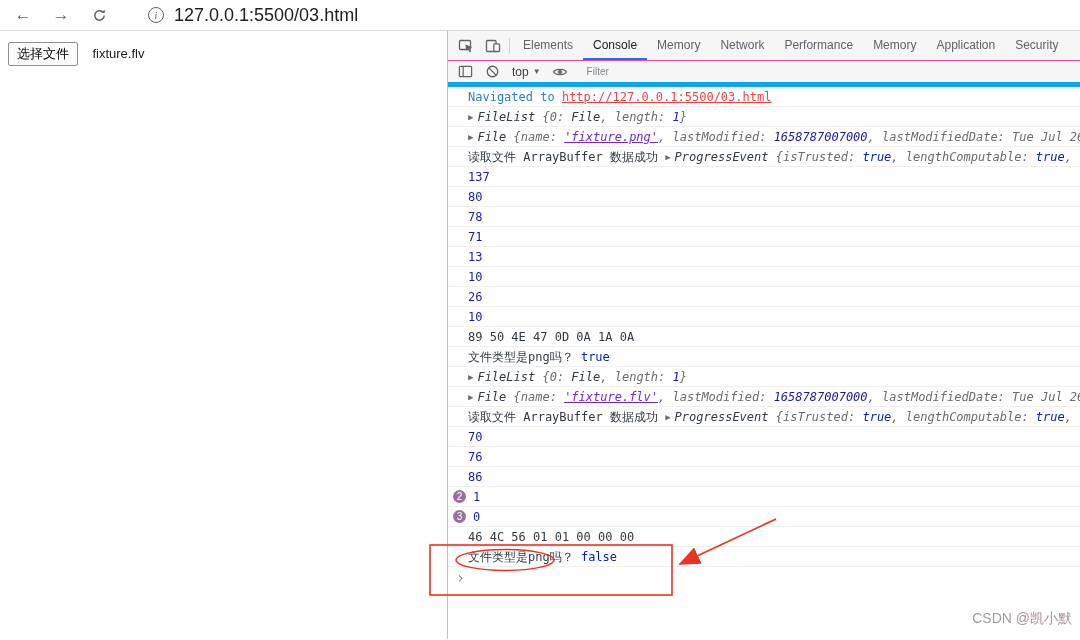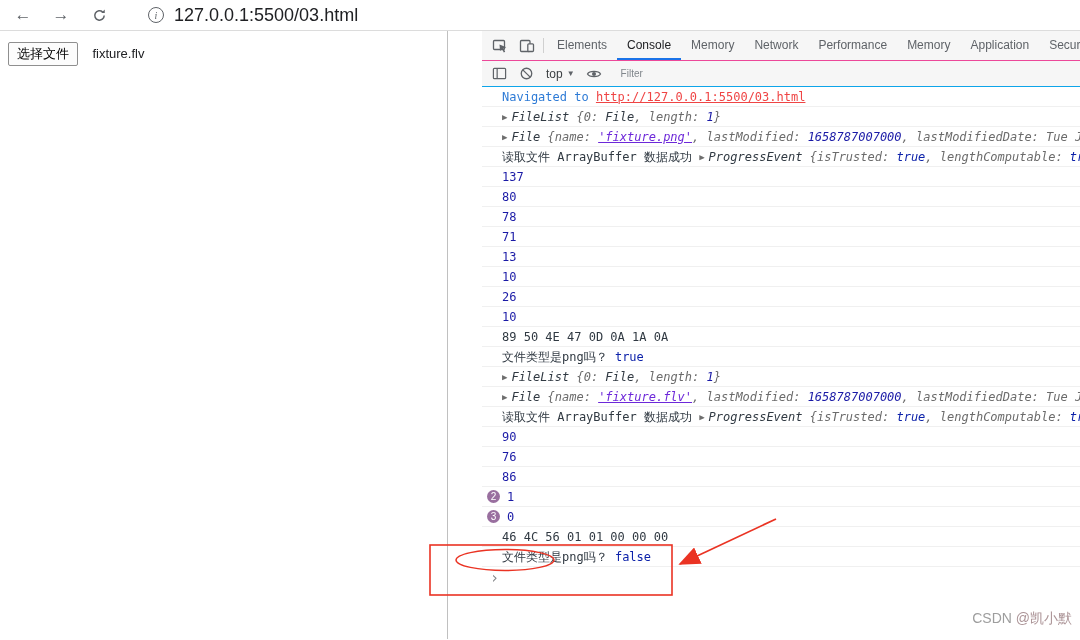--- a/index.html
+++ b/index.html
@@ -14,38 +14,38 @@
     padding:0 12px; background:#fff; }
   .nav-btn{ width:22px; height:24px; display:flex; align-items:center; justify-content:center;
     color:#5f6368; font-size:17px; margin-right:16px; cursor:pointer; }
   .nav-btn svg{ display:block; }
   .info-chip{ width:16px; height:16px; border:1.2px solid #5f6368; border-radius:50%;
     display:flex; align-items:center; justify-content:center; font-size:10px; color:#5f6368;
     font-family:"Liberation Serif", serif; font-style:italic; margin:0 10px 0 22px; flex-shrink:0; }
   .url{ font-size:18px; color:#202124; white-space:nowrap; }
 
   
-  .main{ display:flex; height:608px;gap:34px; }
+  .main{ display:flex; height:608px; }
   .page{ width:448px; border-right:1px solid #c0c0c0; padding:11px 8px; background:#fff; }
   .file-btn{ font-size:13px; color:#000; border:1px solid #8f8f8f; background:#fcfcfc;
     padding:2px 8px; border-radius:2px; font-family:inherit; }
   .file-name{ font-size:13px; color:#202124; margin-left:10px; }
 
   
   .devtools{ flex:1; display:flex; flex-direction:column; min-width:0; }
   .dt-tabs{ height:30px; background:#f6f6f6; border-bottom:1px solid #ec4899;
     display:flex; align-items:stretch; padding-left:4px; overflow:hidden; flex-shrink:0; }
   .icon-btn{ width:27px; display:flex; align-items:center; justify-content:center;
     color:#5f6368; flex-shrink:0; cursor:pointer; }
   .dt-sep{ width:1px; background:#d0d0d0; margin:7px 3px; flex-shrink:0; }
   .dt-tab{ padding:0 10px; font-size:12px; color:#5f6368; display:flex; align-items:center;
     border-bottom:2px solid transparent; white-space:nowrap; cursor:pointer; }
   .dt-tab.active{ color:#202124; }
 
-  .dt-toolbar{ height:26px; background:#f6f6f6; border-bottom:1px solid #0ea5e9;
+  .dt-toolbar{ height:26px; background:#f6f6f6; border-bottom:5px solid #0ea5e9;
     display:flex; align-items:center; padding:0 4px; flex-shrink:0; }
   .ctx{ font-size:12px; color:#3c4043; margin:0 6px; display:flex; align-items:center; gap:4px; cursor:pointer; }
   .caret{ font-size:8px; color:#5f6368; }
   .filter-input{ border:none; outline:none; background:transparent; font-size:10px; color:#333;
     width:220px; margin-left:4px; font-family:inherit; }
   .filter-input::placeholder{ color:#80868b; }
 
   
   .console{ flex:1; background:#fff; font-family:"DejaVu Sans Mono","Liberation Mono",monospace;
     font-size:12px; overflow:hidden; }
@@ -165,21 +165,21 @@
           <div class="console-row"><span class="seg-num">71</span></div>
           <div class="console-row"><span class="seg-num">13</span></div>
           <div class="console-row"><span class="seg-num">10</span></div>
           <div class="console-row"><span class="seg-num">26</span></div>
           <div class="console-row"><span class="seg-num">10</span></div>
           <div class="console-row"><span class="seg-plain">89 50 4E 47 0D 0A 1A 0A</span></div>
           <div class="console-row"><span class="seg-plain">文件类型是png吗？ </span><span class="seg-bool">true</span></div>
           <div class="console-row"><span class="seg-arrow">▶</span><span class="seg-cls">FileList </span><span class="seg-prev">{0: </span><span class="seg-cls">File</span><span class="seg-prev">, length: </span><span class="seg-numi">1</span><span class="seg-prev">}</span></div>
           <div class="console-row"><span class="seg-arrow">▶</span><span class="seg-cls">File </span><span class="seg-prev">{name: </span><span class="seg-stri">'fixture.flv'</span><span class="seg-prev">, lastModified: </span><span class="seg-numi">1658787007000</span><span class="seg-prev">, lastModifiedDate: </span><span class="seg-prev">Tue Jul 26 2022 08</span></div>
           <div class="console-row"><span class="seg-plain">读取文件 ArrayBuffer 数据成功 </span><span class="seg-arrow">▶</span><span class="seg-cls">ProgressEvent </span><span class="seg-prev">{isTrusted: </span><span class="seg-booli">true</span><span class="seg-prev">, lengthComputable: </span><span class="seg-booli">true</span><span class="seg-prev">, loaded:</span></div>
-          <div class="console-row"><span class="seg-num">90</span></div>
+          <div class="console-row"><span class="seg-num">70</span></div>
           <div class="console-row"><span class="seg-num">76</span></div>
           <div class="console-row"><span class="seg-num">86</span></div>
           <div class="console-row has-badge"><span class="badge" style="background: rgb(153, 111, 159);">2</span><span class="seg-num">1</span></div>
           <div class="console-row has-badge"><span class="badge" style="background: rgb(153, 111, 159);">3</span><span class="seg-num">0</span></div>
           <div class="console-row"><span class="seg-plain">46 4C 56 01 01 00 00 00</span></div>
           <div class="console-row"><span class="seg-plain">文件类型是png吗？ </span><span class="seg-bool">false</span></div>
         </div>
       <div class="console-prompt">
         <span>›</span>
       </div>

